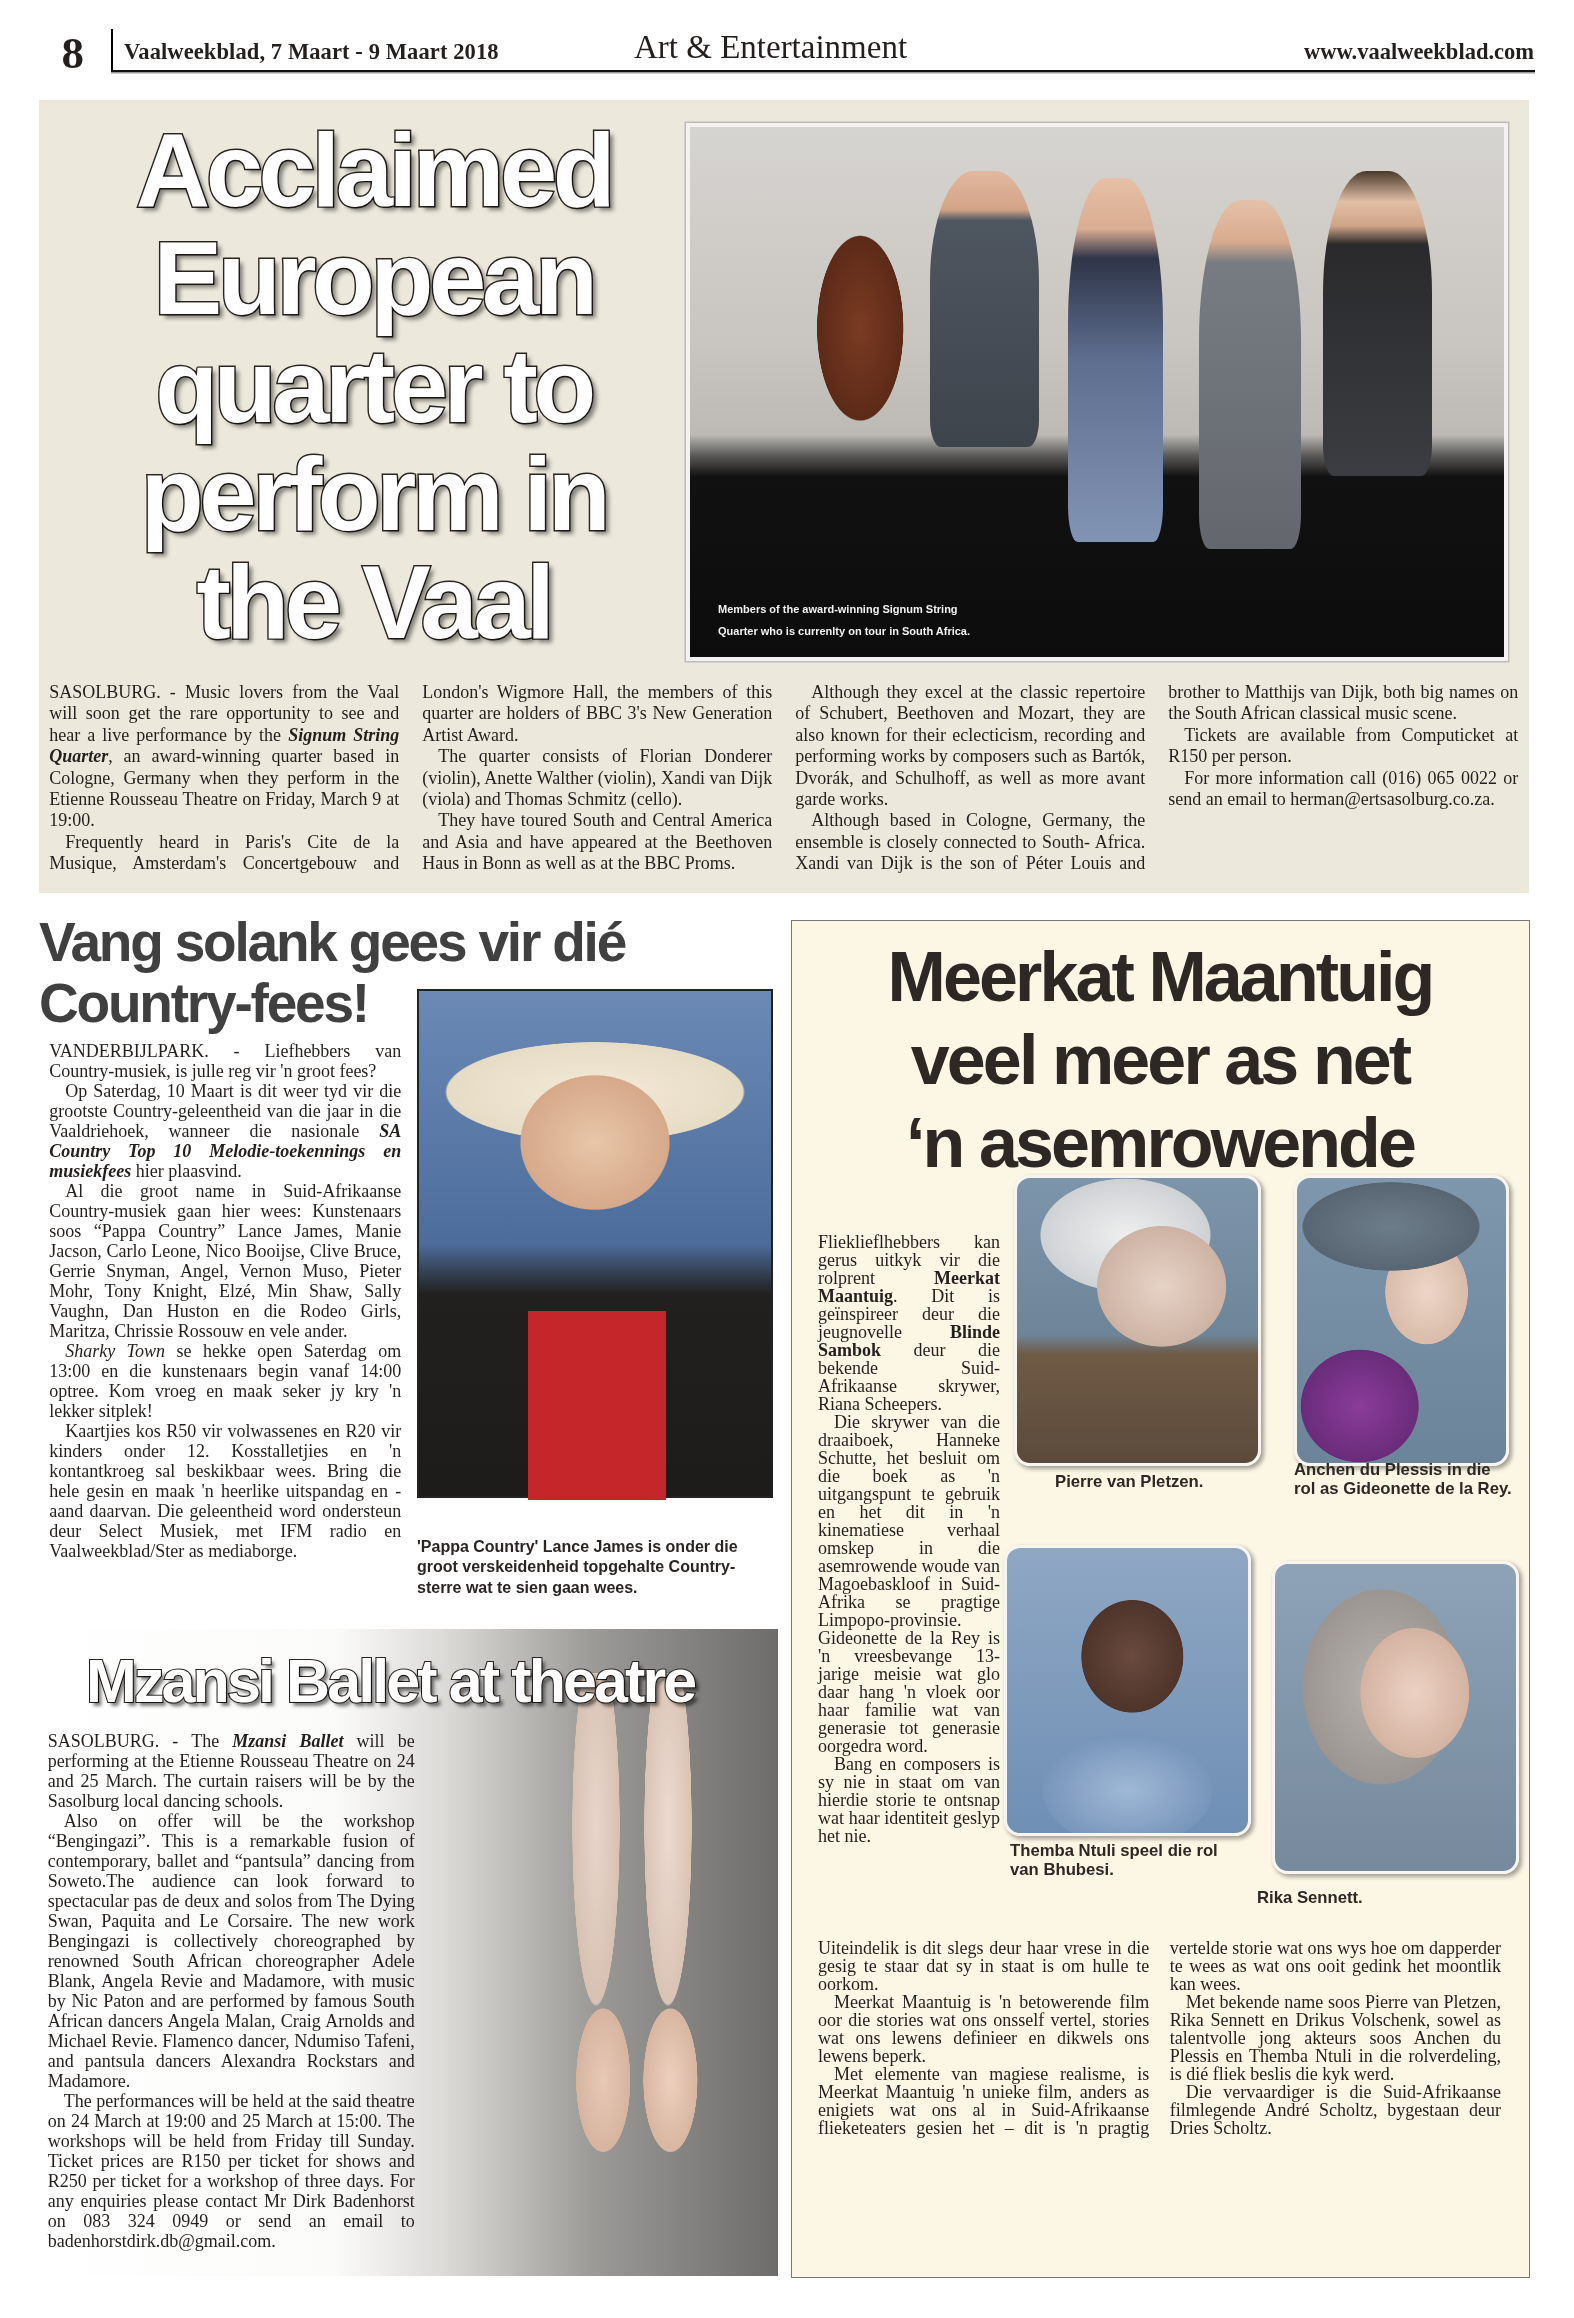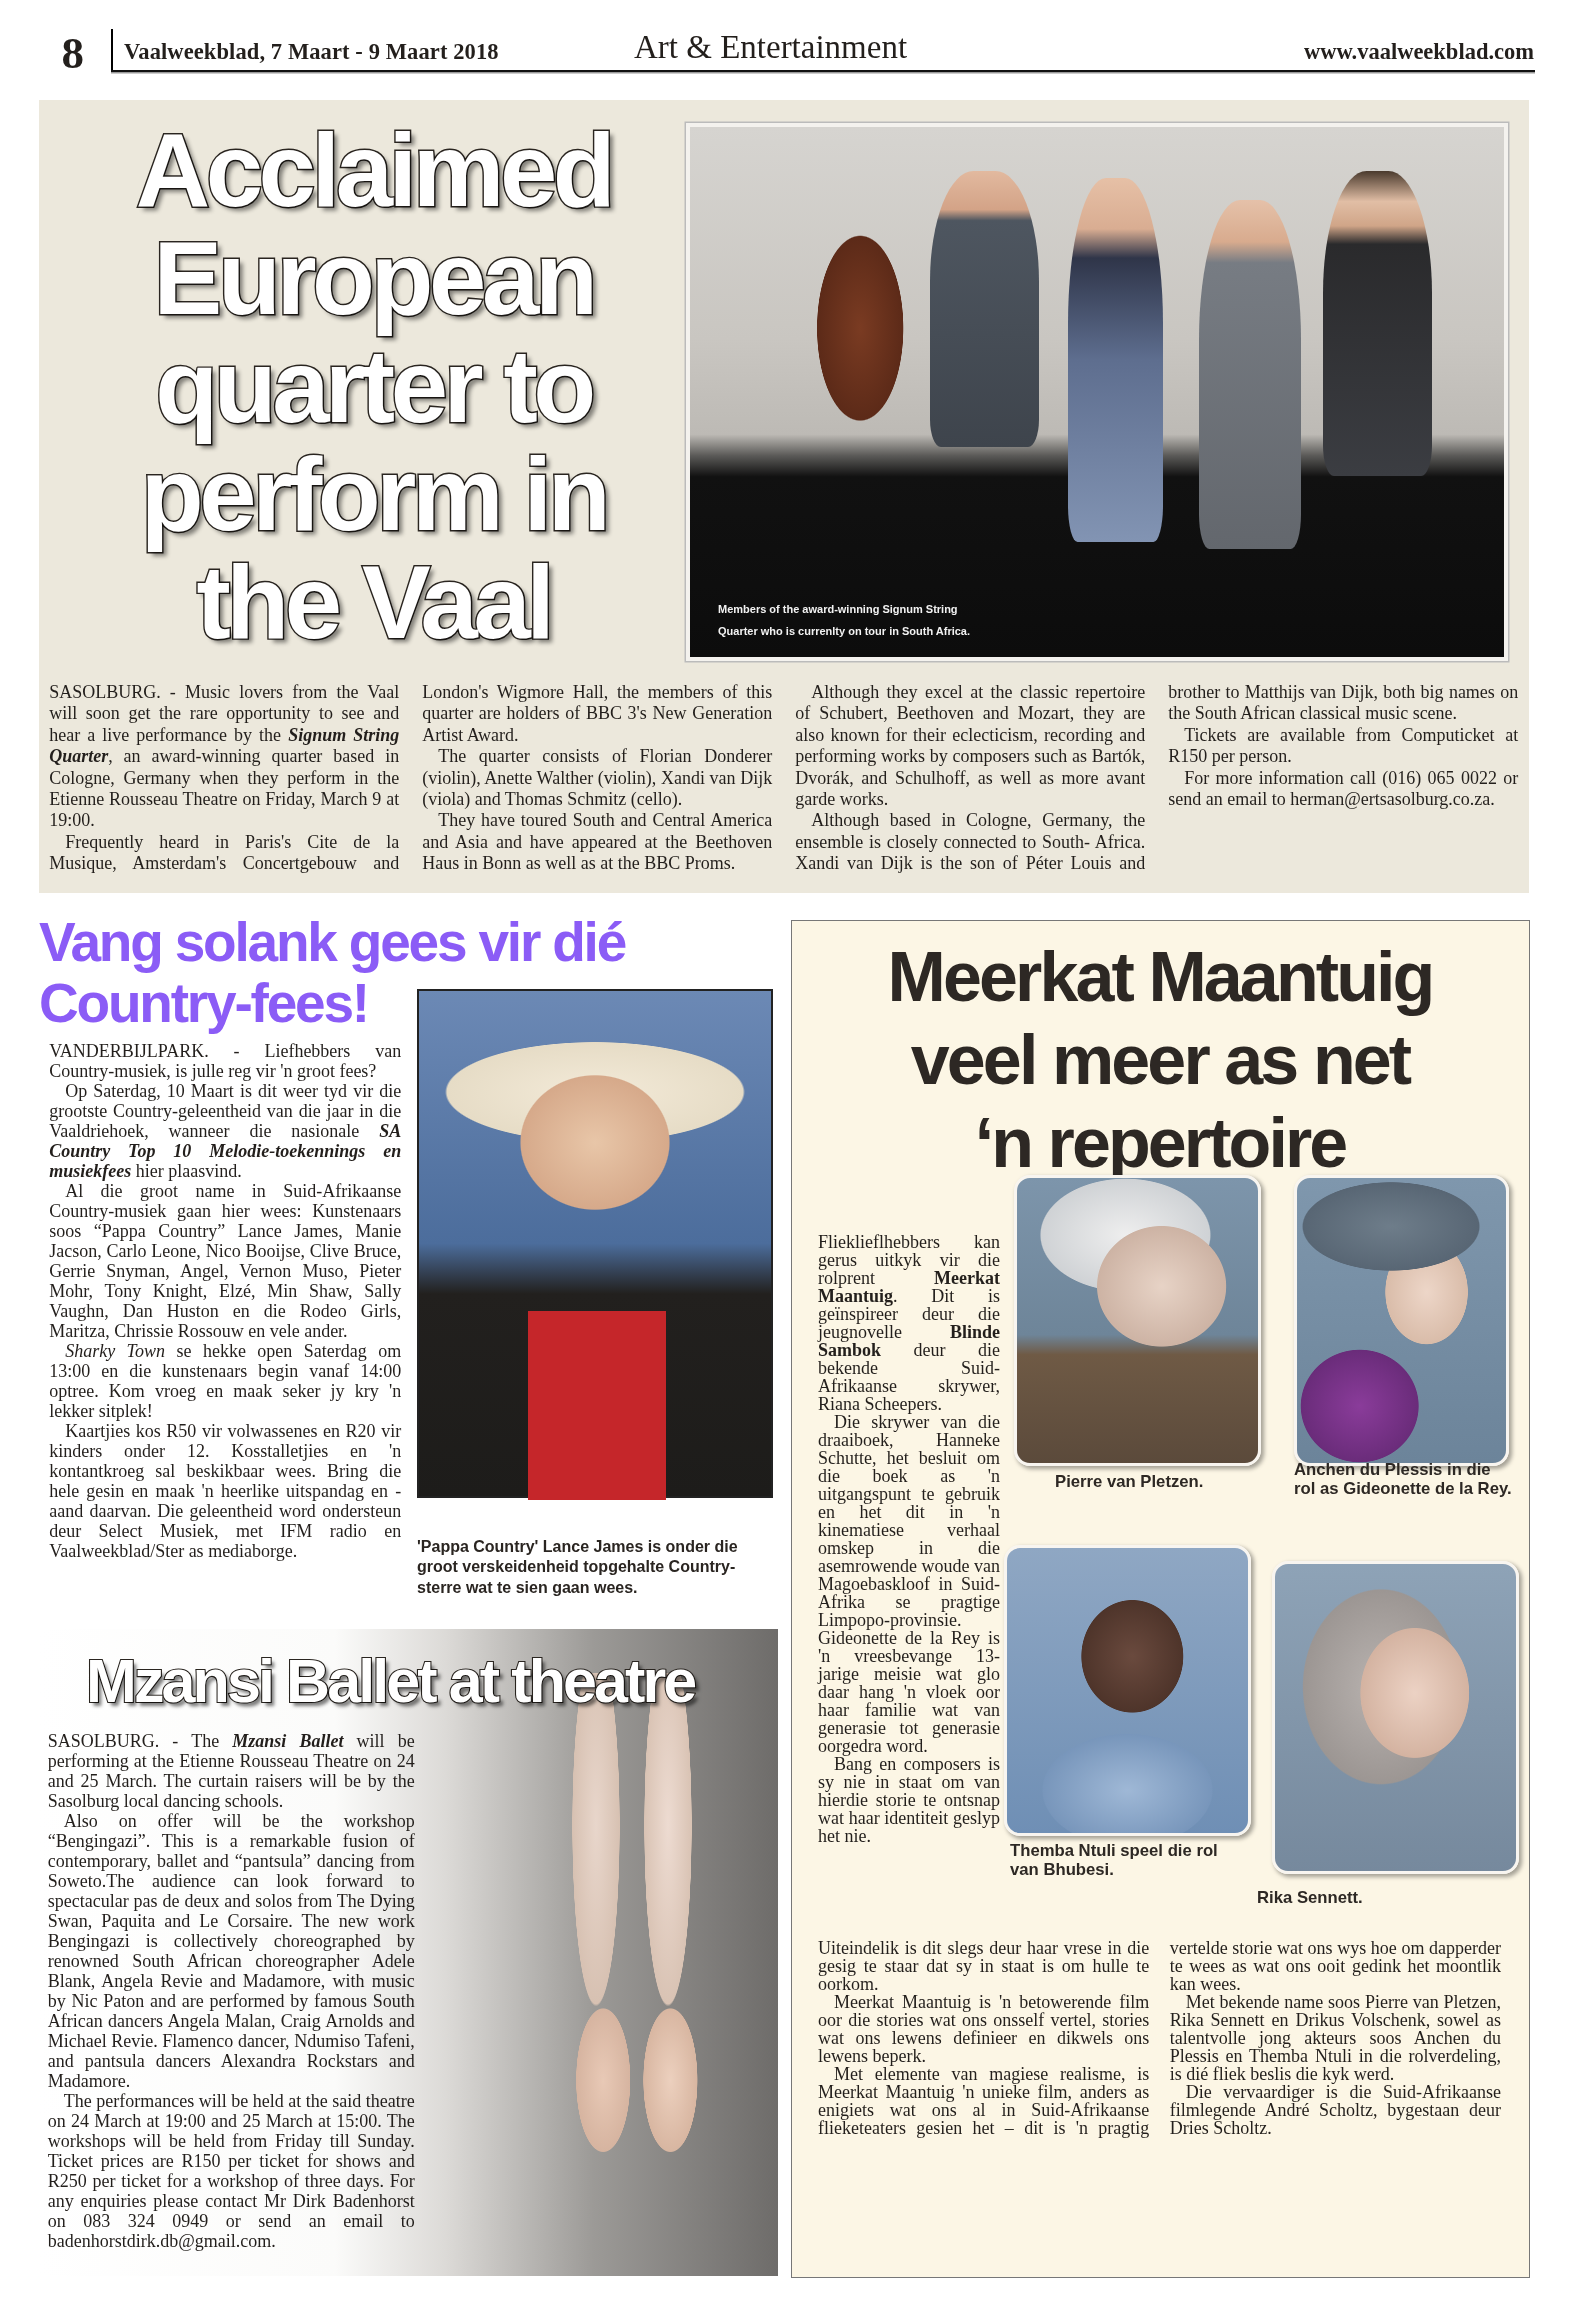--- a/index.html
+++ b/index.html
@@ -22,21 +22,21 @@
   .art1-photo { position: absolute; left: 647px; top: 23px; width: 822px; height: 538px; border: 4.4px solid #f4f2ee; box-shadow: 0 0 0 1.5px #bbb; overflow: hidden;
     background: linear-gradient(180deg, #d6d4d0 0%, #c9c6c1 40%, #bdbab5 58%, #5b5a58 62%, #111 66%, #0c0c0c 100%); }
   .photo-figure { position: absolute; border-radius: 40% 40% 10% 10%; }
   .art1-caption { position: absolute; left: 28px; top: 471px; color: #f2f2f2; font-family: "Liberation Sans", sans-serif; font-weight: bold; font-size: 11px; line-height: 22px; }
   .art1-body { position: absolute; left: 10.2px; top: 582px; width: 1469px; height: 204px; column-count: 4; column-gap: 23px; font-size: 18px; line-height: 21.4px; text-align: justify; }
   .art1-body p { text-indent: 16px; }
   .art1-body p:first-child { text-indent: 0; }
 
   
   .art2 { position: absolute; left: 39px; top: 909px; width: 739px; height: 698px; }
-  .art2-headline { position: absolute; left: 0; top: 2.9px; width: 734px; font-family: "Liberation Sans", sans-serif; font-weight: bold; font-size: 55px; line-height: 61px; letter-spacing: -2.2px; color: #8b5cf6; }
+  .art2-headline { position: absolute; left: 0; top: 2.9px; width: 734px; font-family: "Liberation Sans", sans-serif; font-weight: bold; font-size: 55px; line-height: 61px; letter-spacing: -2.2px; color: #404040; }
   .art2-photo { position: absolute; left: 378px; top: 80px; width: 356px; height: 509px; border: 2.2px solid #222;
     background: radial-gradient(ellipse 35% 22% at 50% 30%, #e8c6a8 0%, #d6a98a 60%, transparent 61%),
                 radial-gradient(ellipse 60% 14% at 50% 20%, #f3ead8 0%, #e6dcc6 70%, transparent 71%),
                 linear-gradient(180deg, #6c89b5 0%, #4c6d9c 50%, #22201e 60%, #1d1c1a 100%); }
   .art2-shirt { position: absolute; left: 109px; top: 320px; width: 138px; height: 189px; background: #c5262a; }
   .art2-caption { position: absolute; left: 378px; top: 628px; width: 358px; font-family: "Liberation Sans", sans-serif; font-weight: bold; font-size: 16px; line-height: 20.4px; color: #2a2521; }
   .art2-body { position: absolute; left: 10.2px; top: 132px; width: 352px; font-size: 18px; line-height: 20px; text-align: justify; }
   .art2-body p { text-indent: 16px; }
   .art2-body p:first-child { text-indent: 0; }
   .b-i { font-weight: bold; font-style: italic; }
@@ -152,21 +152,21 @@
     <p><span>SASOLBURG. - The </span><span class="b-i">Mzansi Ballet</span><span> will be performing at the Etienne Rousseau Theatre on 24 and 25 March. The curtain raisers will be by the Sasolburg local dancing schools.</span></p>
     <p>Also on offer will be the workshop “Bengingazi”. This is a remarkable fusion of contemporary, ballet and “pantsula” dancing from Soweto.The audience can look forward to spectacular pas de deux and solos from The Dying Swan, Paquita and Le Corsaire. The new work Bengingazi is collectively choreographed by renowned South African choreographer Adele Blank, Angela Revie and Madamore, with music by Nic Paton and are performed by famous South African dancers Angela Malan, Craig Arnolds and Michael Revie. Flamenco dancer, Ndumiso Tafeni, and pantsula dancers Alexandra Rockstars and Madamore.</p>
     <p>The performances will be held at the said theatre on 24 March at 19:00 and 25 March at 15:00. The workshops will be held from Friday till Sunday. Ticket prices are R150 per ticket for shows and R250 per ticket for a workshop of three days. For any enquiries please contact Mr Dirk Badenhorst on 083 324 0949 or send an email to badenhorstdirk.db@gmail.com.</p>
   </div>
 </article>
 
 <article class="art4">
   <h2 class="art4-headline">
     <div>Meerkat Maantuig</div>
     <div>veel meer as net</div>
-    <div>‘n repertoire</div>
+    <div>‘n asemrowende</div>
   </h2>
 
   <div class="art4-body-top">
     <p><span>Flieklieflhebbers kan gerus uitkyk vir die rolprent </span><span class="b">Meerkat Maantuig</span><span>. Dit is geïnspireer deur die jeugnovelle </span><span class="b">Blinde Sambok</span><span> deur die bekende Suid-Afrikaanse skrywer, Riana Scheepers.</span></p>
     <p>Die skrywer van die draaiboek, Hanneke Schutte, het besluit om die boek as 'n uitgangspunt te gebruik en het dit in 'n kinematiese verhaal omskep in die asemrowende woude van Magoebaskloof in Suid-Afrika se pragtige Limpopo-provinsie. Gideonette de la Rey is 'n vreesbevange 13-jarige meisie wat glo daar hang 'n vloek oor haar familie wat van generasie tot generasie oorgedra word.</p>
     <p>Bang en composers is sy nie in staat om van hierdie storie te ontsnap wat haar identiteit geslyp het nie.</p>
   </div>
 
   <figure class="art4-photo ph-pierre"></figure>
   <figure class="art4-photo ph-anchen"></figure>

